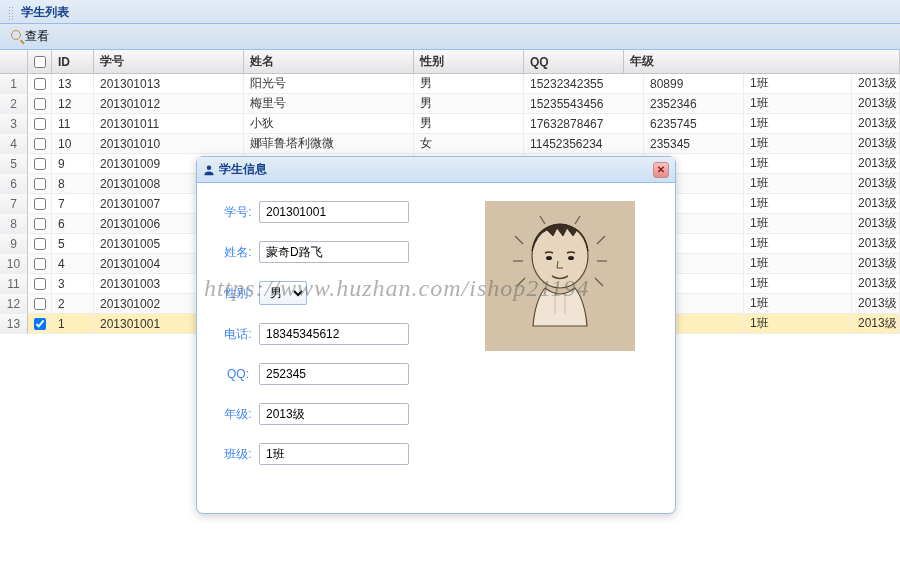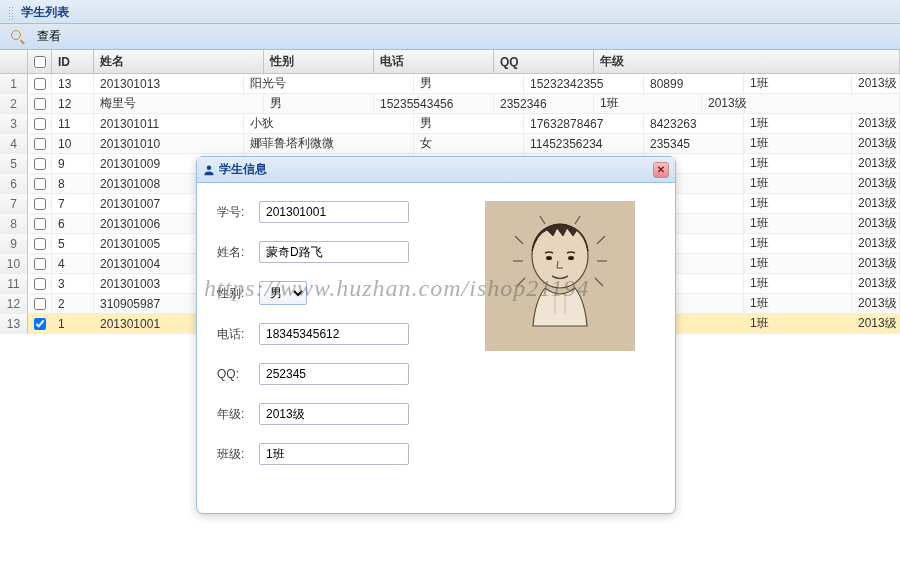--- a/index.html
+++ b/index.html
@@ -4,21 +4,21 @@
 <style>
 * { box-sizing: border-box; margin: 0; padding: 0; }
 body { font-family: Arial, "Microsoft YaHei", sans-serif; font-size: 12px; background: #fff; color: #333; width: 900px; height: 564px; overflow: hidden; position: relative; }
 
 
 .panel-header { background: linear-gradient(to bottom, #e4edf7, #d6e3f2); border-bottom: 1px solid #99bce8; height: 24px; line-height: 24px; padding-left: 8px; font-weight: bold; color: #15428b; }
 .grip { display: inline-block; width: 6px; height: 14px; background-image: radial-gradient(circle, #8ba8c9 1px, transparent 1px); background-size: 3px 3px; vertical-align: middle; margin-right: 4px; }
 
 
 .toolbar { background: linear-gradient(to bottom, #dfe8f2, #cddff3); border-bottom: 1px solid #99bce8; height: 26px; padding: 2px 4px; display: flex; align-items: center; }
-.toolbar-btn { background: transparent; border: 1px solid transparent; border-radius: 2px; padding: 2px 6px; cursor: pointer; display: flex; align-items: center; gap: 12px; font-size: 12px; }
+.toolbar-btn { background: transparent; border: 1px solid transparent; border-radius: 2px; padding: 2px 6px; cursor: pointer; display: flex; align-items: center; gap: 0; font-size: 12px; }
 .magnifier { width: 14px; height: 14px; display: inline-block; position: relative; }
 .magnifier::before { content: ''; position: absolute; width: 8px; height: 8px; border: 1.5px solid #c98c3b; border-radius: 50%; top: 0; left: 0; }
 .magnifier::after { content: ''; position: absolute; width: 5px; height: 1.5px; background: #c98c3b; transform: rotate(45deg); bottom: 1px; right: 0; }
 
 
 .grid-header { background: linear-gradient(to bottom, #f9f9f9, #e3e4e6); border-bottom: 1px solid #c5c5c5; height: 24px; display: flex; font-weight: bold; color: #333; }
 .grid-header > div { border-right: 1px solid #c5c5c5; padding: 4px 6px; display: flex; align-items: center; }
 
 
 .grid-row { display: flex; height: 20px; }
@@ -43,21 +43,21 @@
 
 
 .dialog { position: absolute; left: 196px; top: 156px; width: 480px; background: #fff; border: 1px solid #99bce8; box-shadow: 0 2px 10px rgba(0,0,0,0.2); border-radius: 7px; }
 .dialog-header { background: linear-gradient(to bottom, #e4edf7, #cde0f4); border-bottom: 1px solid #99bce8; height: 26px; display: flex; align-items: center; padding: 0 6px; border-radius: 3px 3px 0 0; }
 .dialog-title { font-weight: bold; color: #15428b; display: flex; align-items: center; gap: 4px; }
 .user-icon { width: 12px; height: 12px; display: inline-block; }
 .user-icon svg { width: 12px; height: 12px; fill: #15428b; }
 .close-btn { margin-left: auto; width: 16px; height: 16px; border: 1px solid #c78a8a; background: linear-gradient(to bottom, #f9c3c3, #e68a8a); border-radius: 3px; cursor: pointer; display: flex; align-items: center; justify-content: center; color: #8b1515; font-weight: bold; font-size: 10px; }
 .dialog-body { padding: 18px 20px 24px; position: relative; min-height: 330px; }
 .form-row { display: flex; align-items: center; margin-bottom: 18px; }
-.form-row label { width: 42px; text-align: left; color: #404040; }
+.form-row label { width: 42px; text-align: center; color: #3b82f6; }
 .form-row input[type=text], .form-row select { border: 1px solid #b5b8c8; padding: 3px 6px; font-size: 12px; border-radius: 2px; }
 .form-row input[type=text] { width: 150px; }
 .form-row select { width: 48px; background: linear-gradient(to bottom, #fff, #eef4fb); border-color: #99bce8; }
 
 .avatar { position: absolute; right: 40px; top: 18px; width: 150px; height: 150px; background: #d4c2a8; display: flex; align-items: center; justify-content: center; }
 .avatar svg { width: 130px; height: 140px; }
 
 .watermark { position: absolute; left: 204px; top: 275px; font-size: 24px; color: rgba(100,100,100,0.5); font-family: Georgia, serif; font-style: italic; pointer-events: none; z-index: 100; letter-spacing: 1px; }
 </style>
 </head>
@@ -74,23 +74,23 @@
     <span>查看</span>
   </button>
 </div>
 
 <div class="grid-header">
   <div class="col-num"></div>
   <div class="col-chk">
       <input type="checkbox" style="">
     </div>
   <div class="col-id">ID</div>
+  <div class="col-sno">学号</div>
   <div class="col-name">姓名</div>
   <div class="col-sex">性别</div>
-  <div class="col-tel">电话</div>
   <div class="col-qq">QQ</div>
   <div class="col-grade">年级</div>
 </div>
 
 <div id="grid-body">
     <div class="grid-row">
       <div class="col-num">1</div>
       <div class="col-chk">
         <input type="checkbox" style="">
       </div>
@@ -102,38 +102,39 @@
       <div class="col-qq">80899</div>
       <div class="col-class">1班</div>
       <div class="col-grade">2013级</div>
     </div>
     <div class="grid-row">
       <div class="col-num">2</div>
       <div class="col-chk">
         <input type="checkbox" style="">
       </div>
       <div class="col-id">12</div>
+      <div class="col-sno">201301012</div>
       <div class="col-name">梅里号</div>
       <div class="col-sex">男</div>
       <div class="col-tel">15235543456</div>
       <div class="col-qq">2352346</div>
       <div class="col-class">1班</div>
       <div class="col-grade">2013级</div>
     </div>
     <div class="grid-row">
       <div class="col-num">3</div>
       <div class="col-chk">
         <input type="checkbox" style="">
       </div>
       <div class="col-id">11</div>
       <div class="col-sno">201301011</div>
       <div class="col-name">小狄</div>
       <div class="col-sex">男</div>
       <div class="col-tel">17632878467</div>
-      <div class="col-qq">8423263</div>
+      <div class="col-qq">6235745</div>
       <div class="col-class">1班</div>
       <div class="col-grade">2013级</div>
     </div>
     <div class="grid-row">
       <div class="col-num">4</div>
       <div class="col-chk">
         <input type="checkbox" style="">
       </div>
       <div class="col-id">10</div>
       <div class="col-sno">201301010</div>
@@ -241,21 +242,21 @@
       <div class="col-qq"></div>
       <div class="col-class">1班</div>
       <div class="col-grade">2013级</div>
     </div>
     <div class="grid-row">
       <div class="col-num">12</div>
       <div class="col-chk">
         <input type="checkbox" style="">
       </div>
       <div class="col-id">2</div>
-      <div class="col-sno">310905987</div>
+      <div class="col-sno">201301002</div>
       <div class="col-name"></div>
       <div class="col-sex"></div>
       <div class="col-tel"></div>
       <div class="col-qq"></div>
       <div class="col-class">1班</div>
       <div class="col-grade">2013级</div>
     </div>
     <div class="grid-row selected">
       <div class="col-num">13</div>
       <div class="col-chk">

